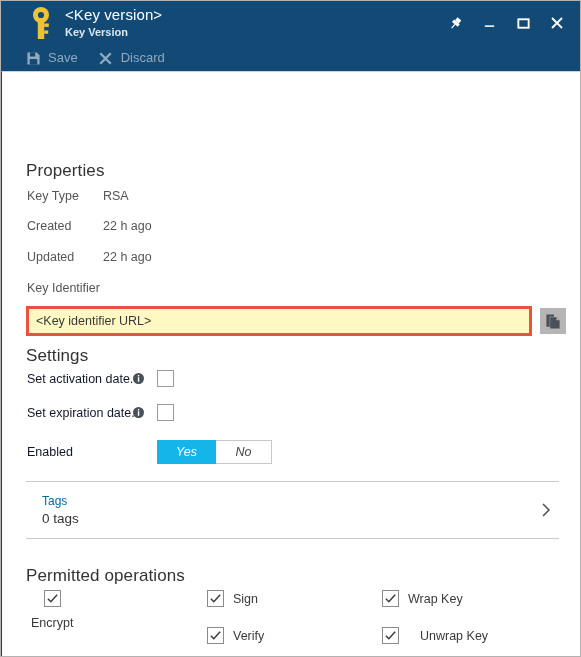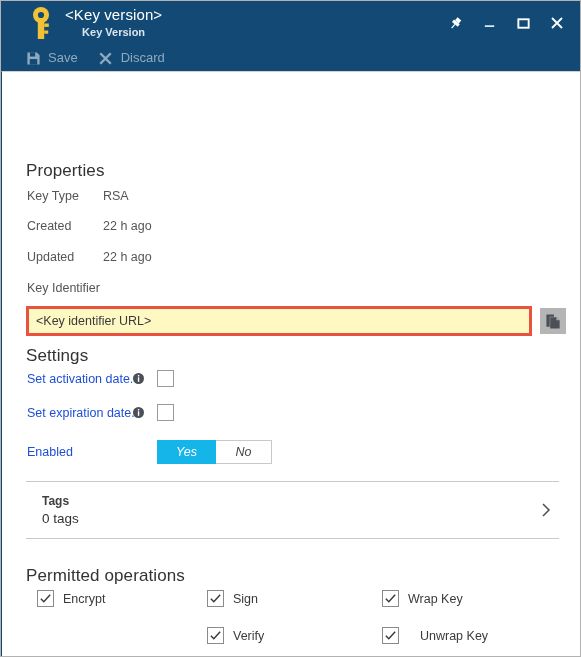--- a/index.html
+++ b/index.html
@@ -20,21 +20,20 @@
     border: 1px solid #b2b2b2;
     overflow: hidden;
   }
 
   
   .titlebar {
     position: relative;
     height: 44px;
     background: #124a75;
     box-sizing: border-box;
-    text-align: center;
   }
   .title-key-icon {
     position: absolute;
     left: 28px;
     top: 5px;
     width: 30px;
     height: 34px;
   }
   .title-texts {
     position: absolute;
@@ -158,21 +157,21 @@
     background: #b5b5b5;
     display: flex;
     align-items: center;
     justify-content: center;
     cursor: default;
   }
 
   
   .set-row-label {
     position: absolute;
-    color: #1d4ed8;
+    color: #0f172a;
     font-size: 12.5px;
   }
   .info-icon {
     position: absolute;
     width: 11px;
     height: 11px;
   }
   .sq-check {
     position: absolute;
     width: 17px;
@@ -232,23 +231,22 @@
     left: 24px;
     top: 410px;
     width: 533px;
     height: 56px;
     cursor: default;
   }
   .tags-title {
     position: absolute;
     left: 16px;
     top: 12px;
-    color: #404040;
+    color: #0369a1;
     font-size: 12px;
-    font-weight: bold;
   }
   .tags-count {
     position: absolute;
     left: 16px;
     top: 29px;
     color: #333333;
     font-size: 13.5px;
   }
   .chevron {
     position: absolute;
@@ -407,21 +405,21 @@
       <div class="tags-title">Tags</div>
       <div class="tags-count">0 tags</div>
       <svg class="chevron" viewBox="0 0 14 16">
         <path d="M4 2 L10 8 L4 14" stroke="#4a4f58" stroke-width="1.5" fill="none"></path>
       </svg>
     </div>
     <div class="divider" style="top:466px;"></div>
 
     <div class="section-title" style="left:24px; top:494px;">Permitted operations</div>
 
-    <div class="op" style="left:35px; top:518px;">
+    <div class="op" style="left:29px; top:518px;flex-direction:column;">
       <span class="op-box">
         <svg width="13" height="13" viewBox="0 0 14 14">
             <path d="M2 7.2 L5.2 10.4 L12 3" stroke="#3a3a3a" stroke-width="1.6" fill="none"></path>
           </svg>
       </span>
       <span class="op-label">Encrypt</span>
     </div>
 
     <div class="op" style="left:205px; top:518px;">
       <span class="op-box">

